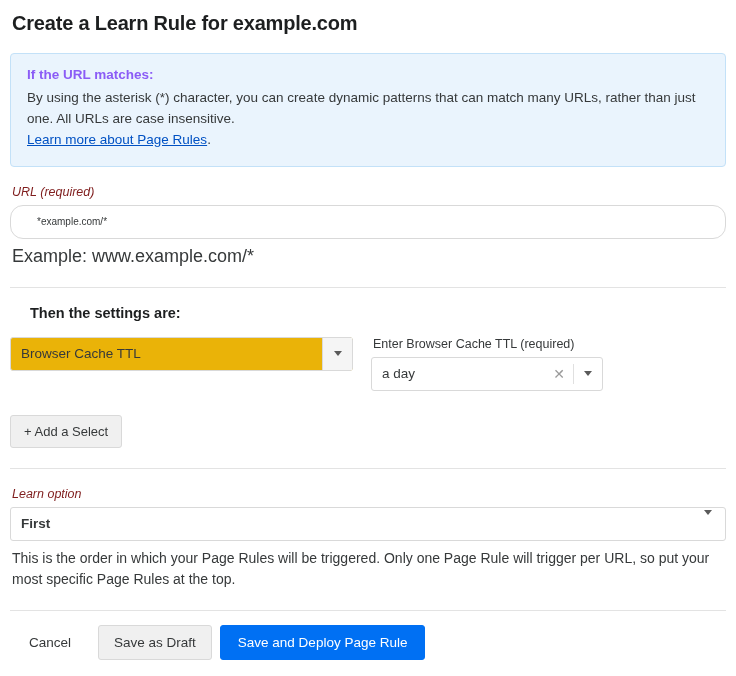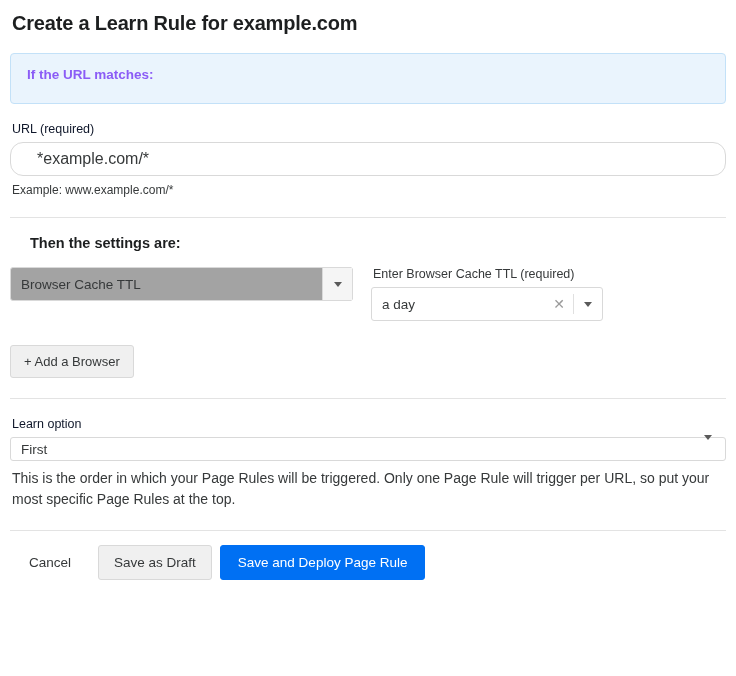--- a/index.html
+++ b/index.html
@@ -49,37 +49,38 @@
   .callout-link {
     color: #0051c3;
     text-decoration: underline;
     cursor: pointer;
   }
   .callout-period { color: #36393a; }
 
   
   .field-label {
     font-size: 12.5px;
-    color: #0f172a;
+    color: #7f1d1d;
     margin: 18px 0 6px 2px;
+    font-style: italic;
   }
   .text-input {
     width: 100%;
     height: 34px;
     border: 1px solid #d9d9d9;
     border-radius: 13px;
     background: #fff;
-    font-size: 16px;
+    font-size: 10px;
     color: #36393a;
     padding: 0 26px;
     font-family: "Liberation Sans", sans-serif;
     outline: none;
   }
   .help-text {
-    font-size: 12px;
+    font-size: 18px;
     color: #36393a;
     margin: 7px 0 0 2px;
   }
 
   hr.sep {
     border: 0;
     border-top: 1px solid #e3e3e3;
     margin: 20px 0 0 0;
   }
 
@@ -104,21 +105,21 @@
     margin: 0 0 6px 2px;
   }
 
   
   .select-box {
     position: relative;
     width: 100%;
     height: 34px;
     border: 1px solid #d9d9d9;
     border-radius: 3px;
-    background: #a3a3a3;
+    background: #eab308;
     display: flex;
     align-items: center;
     gap: 8px;
   }
   .select-value {
     font-size: 13.5px;
     color: #36393a;
     padding-left: 10px;
     flex: 1;
     white-space: nowrap;
@@ -188,26 +189,27 @@
     color: #36393a;
     padding: 8px 13px;
     cursor: pointer;
     font-family: "Liberation Sans", sans-serif;
   }
 
   
   .wide-select {
     position: relative;
     width: 100%;
-    height: 24px;
+    height: 34px;
     border: 1px solid #d9d9d9;
     border-radius: 3px;
     background: #fff;
     display: flex;
     align-items: center;
+    font-weight: bold;
   }
   .wide-select .val {
     font-size: 13.5px;
     color: #36393a;
     padding-left: 10px;
     flex: 1;
   }
   .wide-select .arrow {
     padding: 0 13px;
     cursor: pointer;
@@ -260,20 +262,26 @@
 </style>
 </head>
 <body>
 
 <div class="page">
 
   <div class="title">Create a Learn Rule for example.com</div>
 
   <div class="callout">
     <div class="callout-title">If the URL matches:</div>
+    <div class="callout-body">
+      <span>By using the asterisk (*) character, you can create dynamic patterns that can match many URLs, rather than just one. All URLs are case insensitive.</span>
+      <div>
+        <span class="callout-link">Learn more about Page Rules</span><span class="callout-period">.</span>
+      </div>
+    </div>
   </div>
 
   <div class="field-label">URL (required)</div>
   <input class="text-input" type="text" value="*example.com/*" style="">
   <div class="help-text">Example: www.example.com/*</div>
 
   <hr class="sep">
 
   <div class="section-heading">Then the settings are:</div>
 
@@ -292,21 +300,21 @@
         <div class="rs-value">a day</div>
         <div class="rs-clear">✕</div>
         <div class="rs-divider"></div>
         <div class="rs-caret">
           <span class="caret"></span>
         </div>
       </div>
     </div>
   </div>
 
-  <div class="btn-grey">+ Add a Browser</div>
+  <div class="btn-grey">+ Add a Select</div>
 
   <hr class="sep">
 
 
   <div class="field-label">Learn option</div>
   <div class="wide-select">
     <div class="val">First</div>
     <div class="arrow">
       <span class="caret"></span>
     </div>

